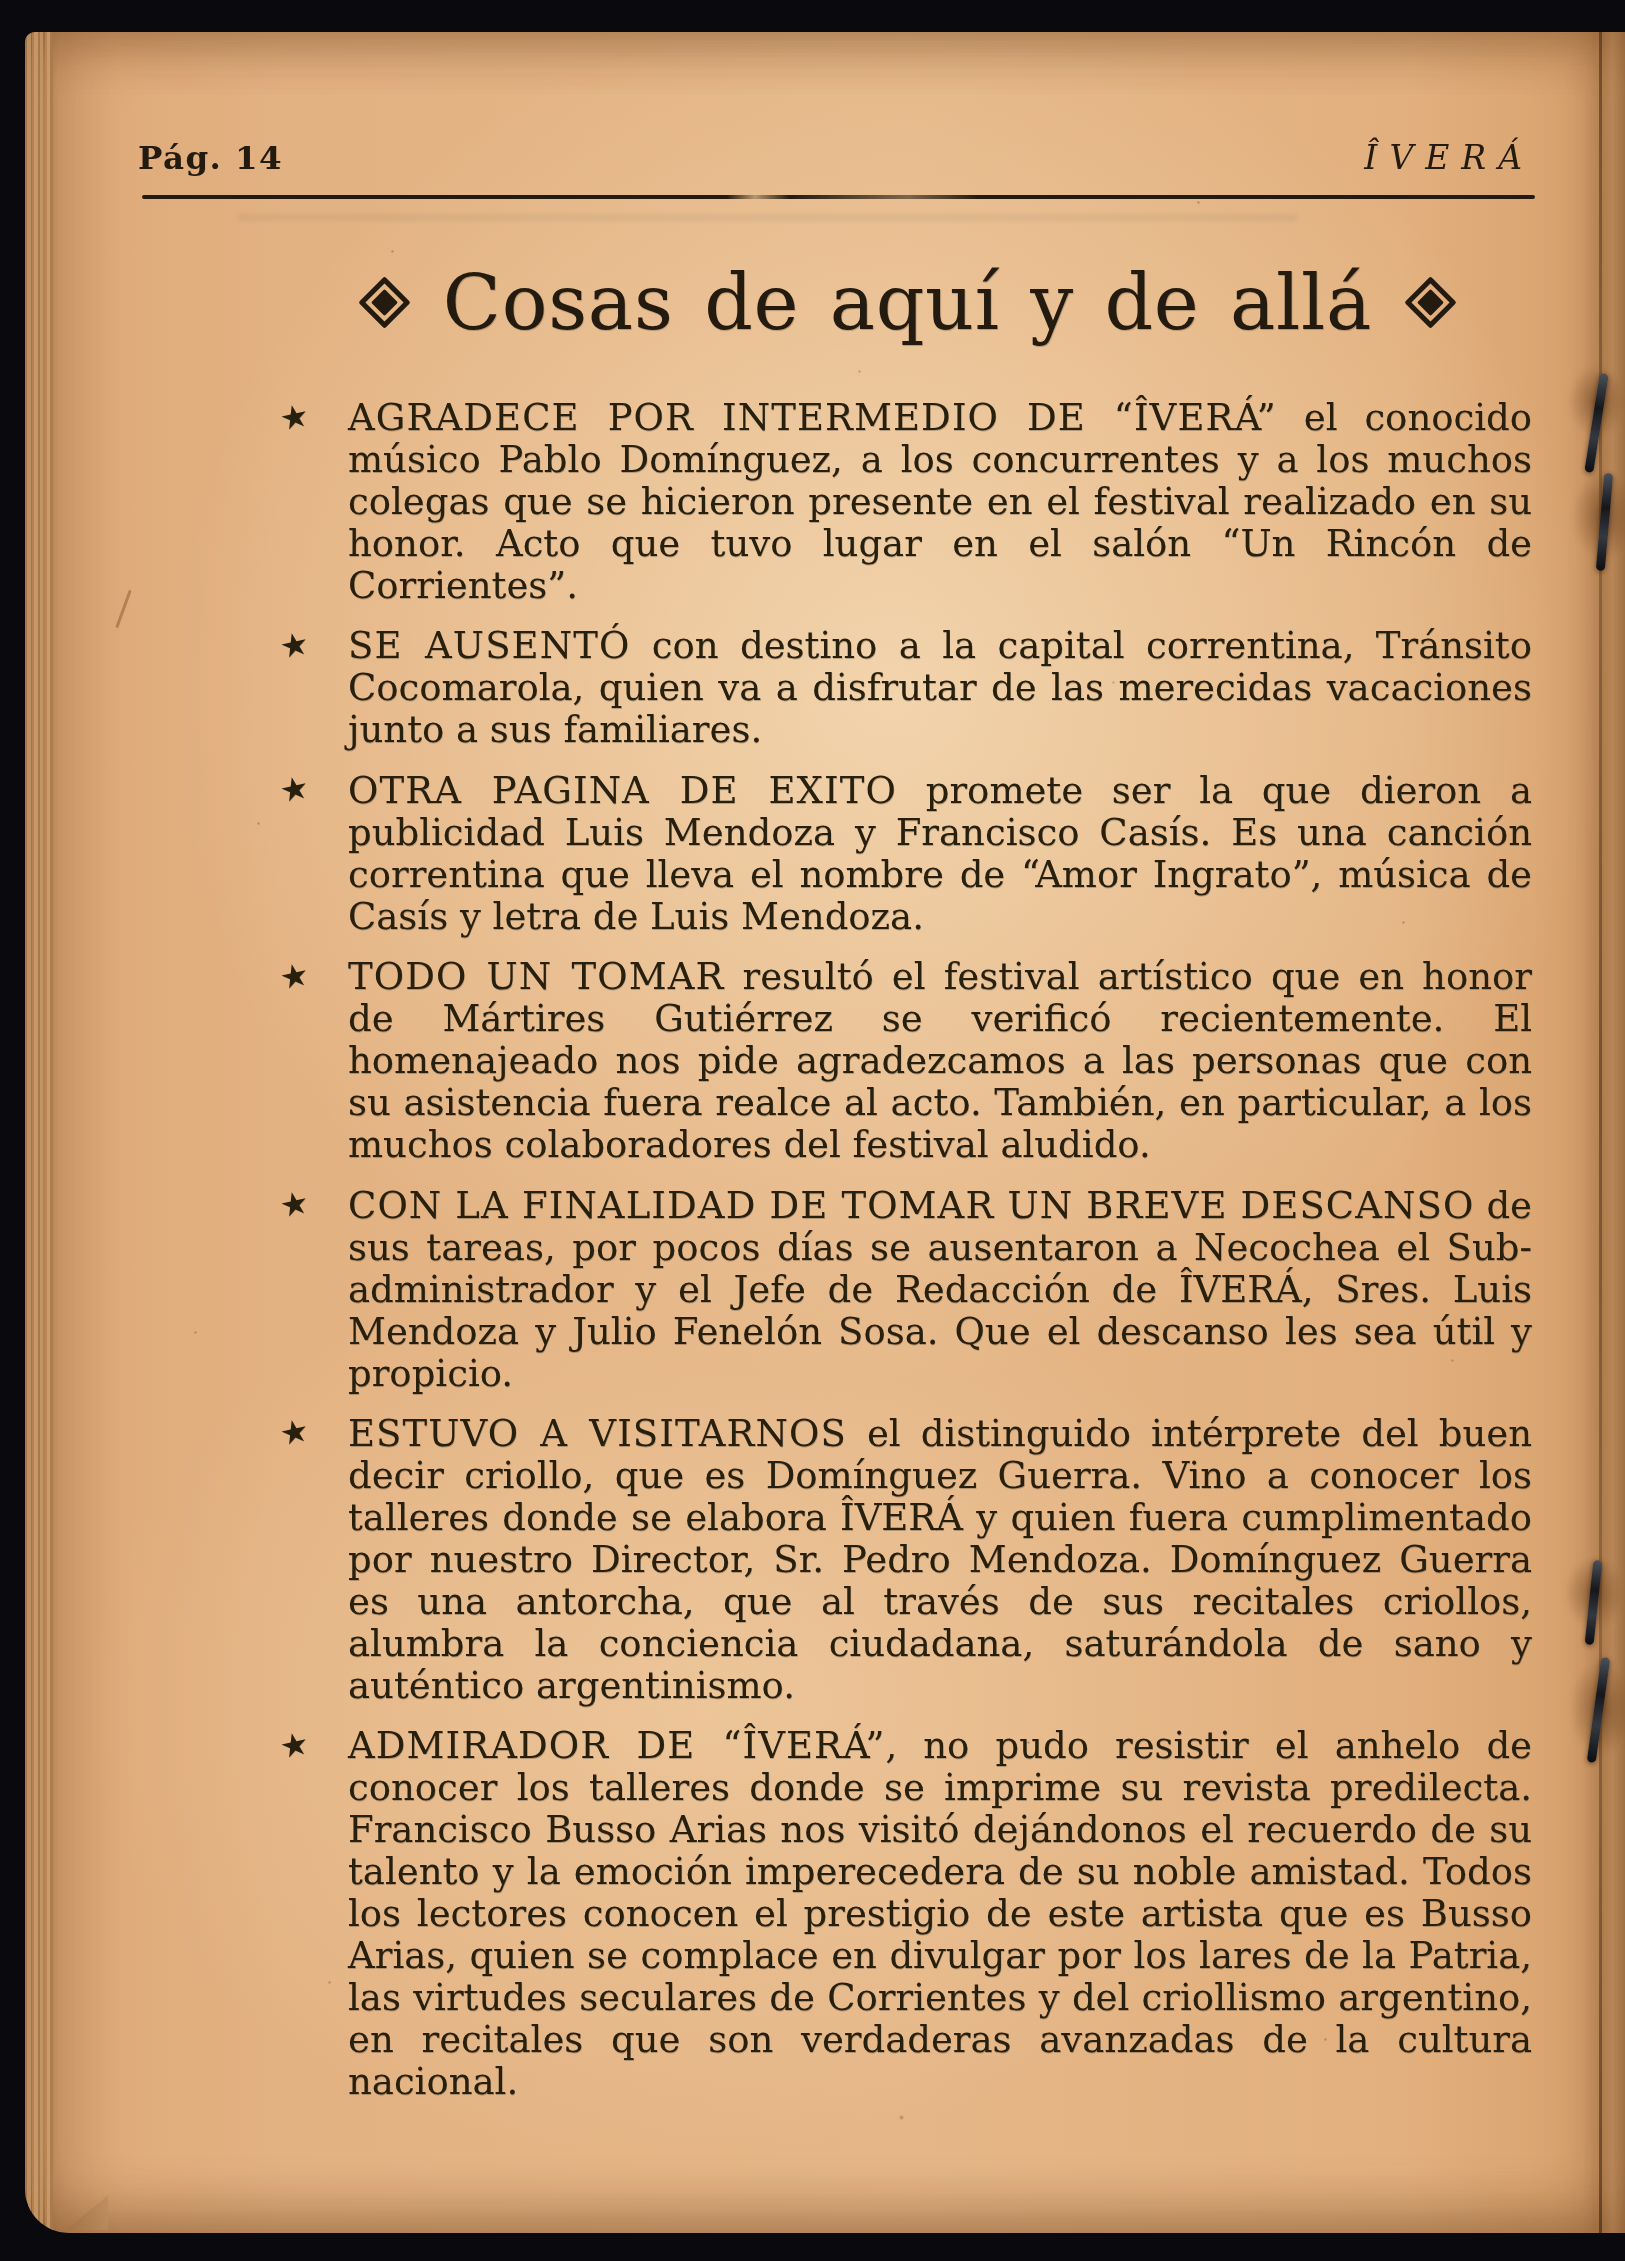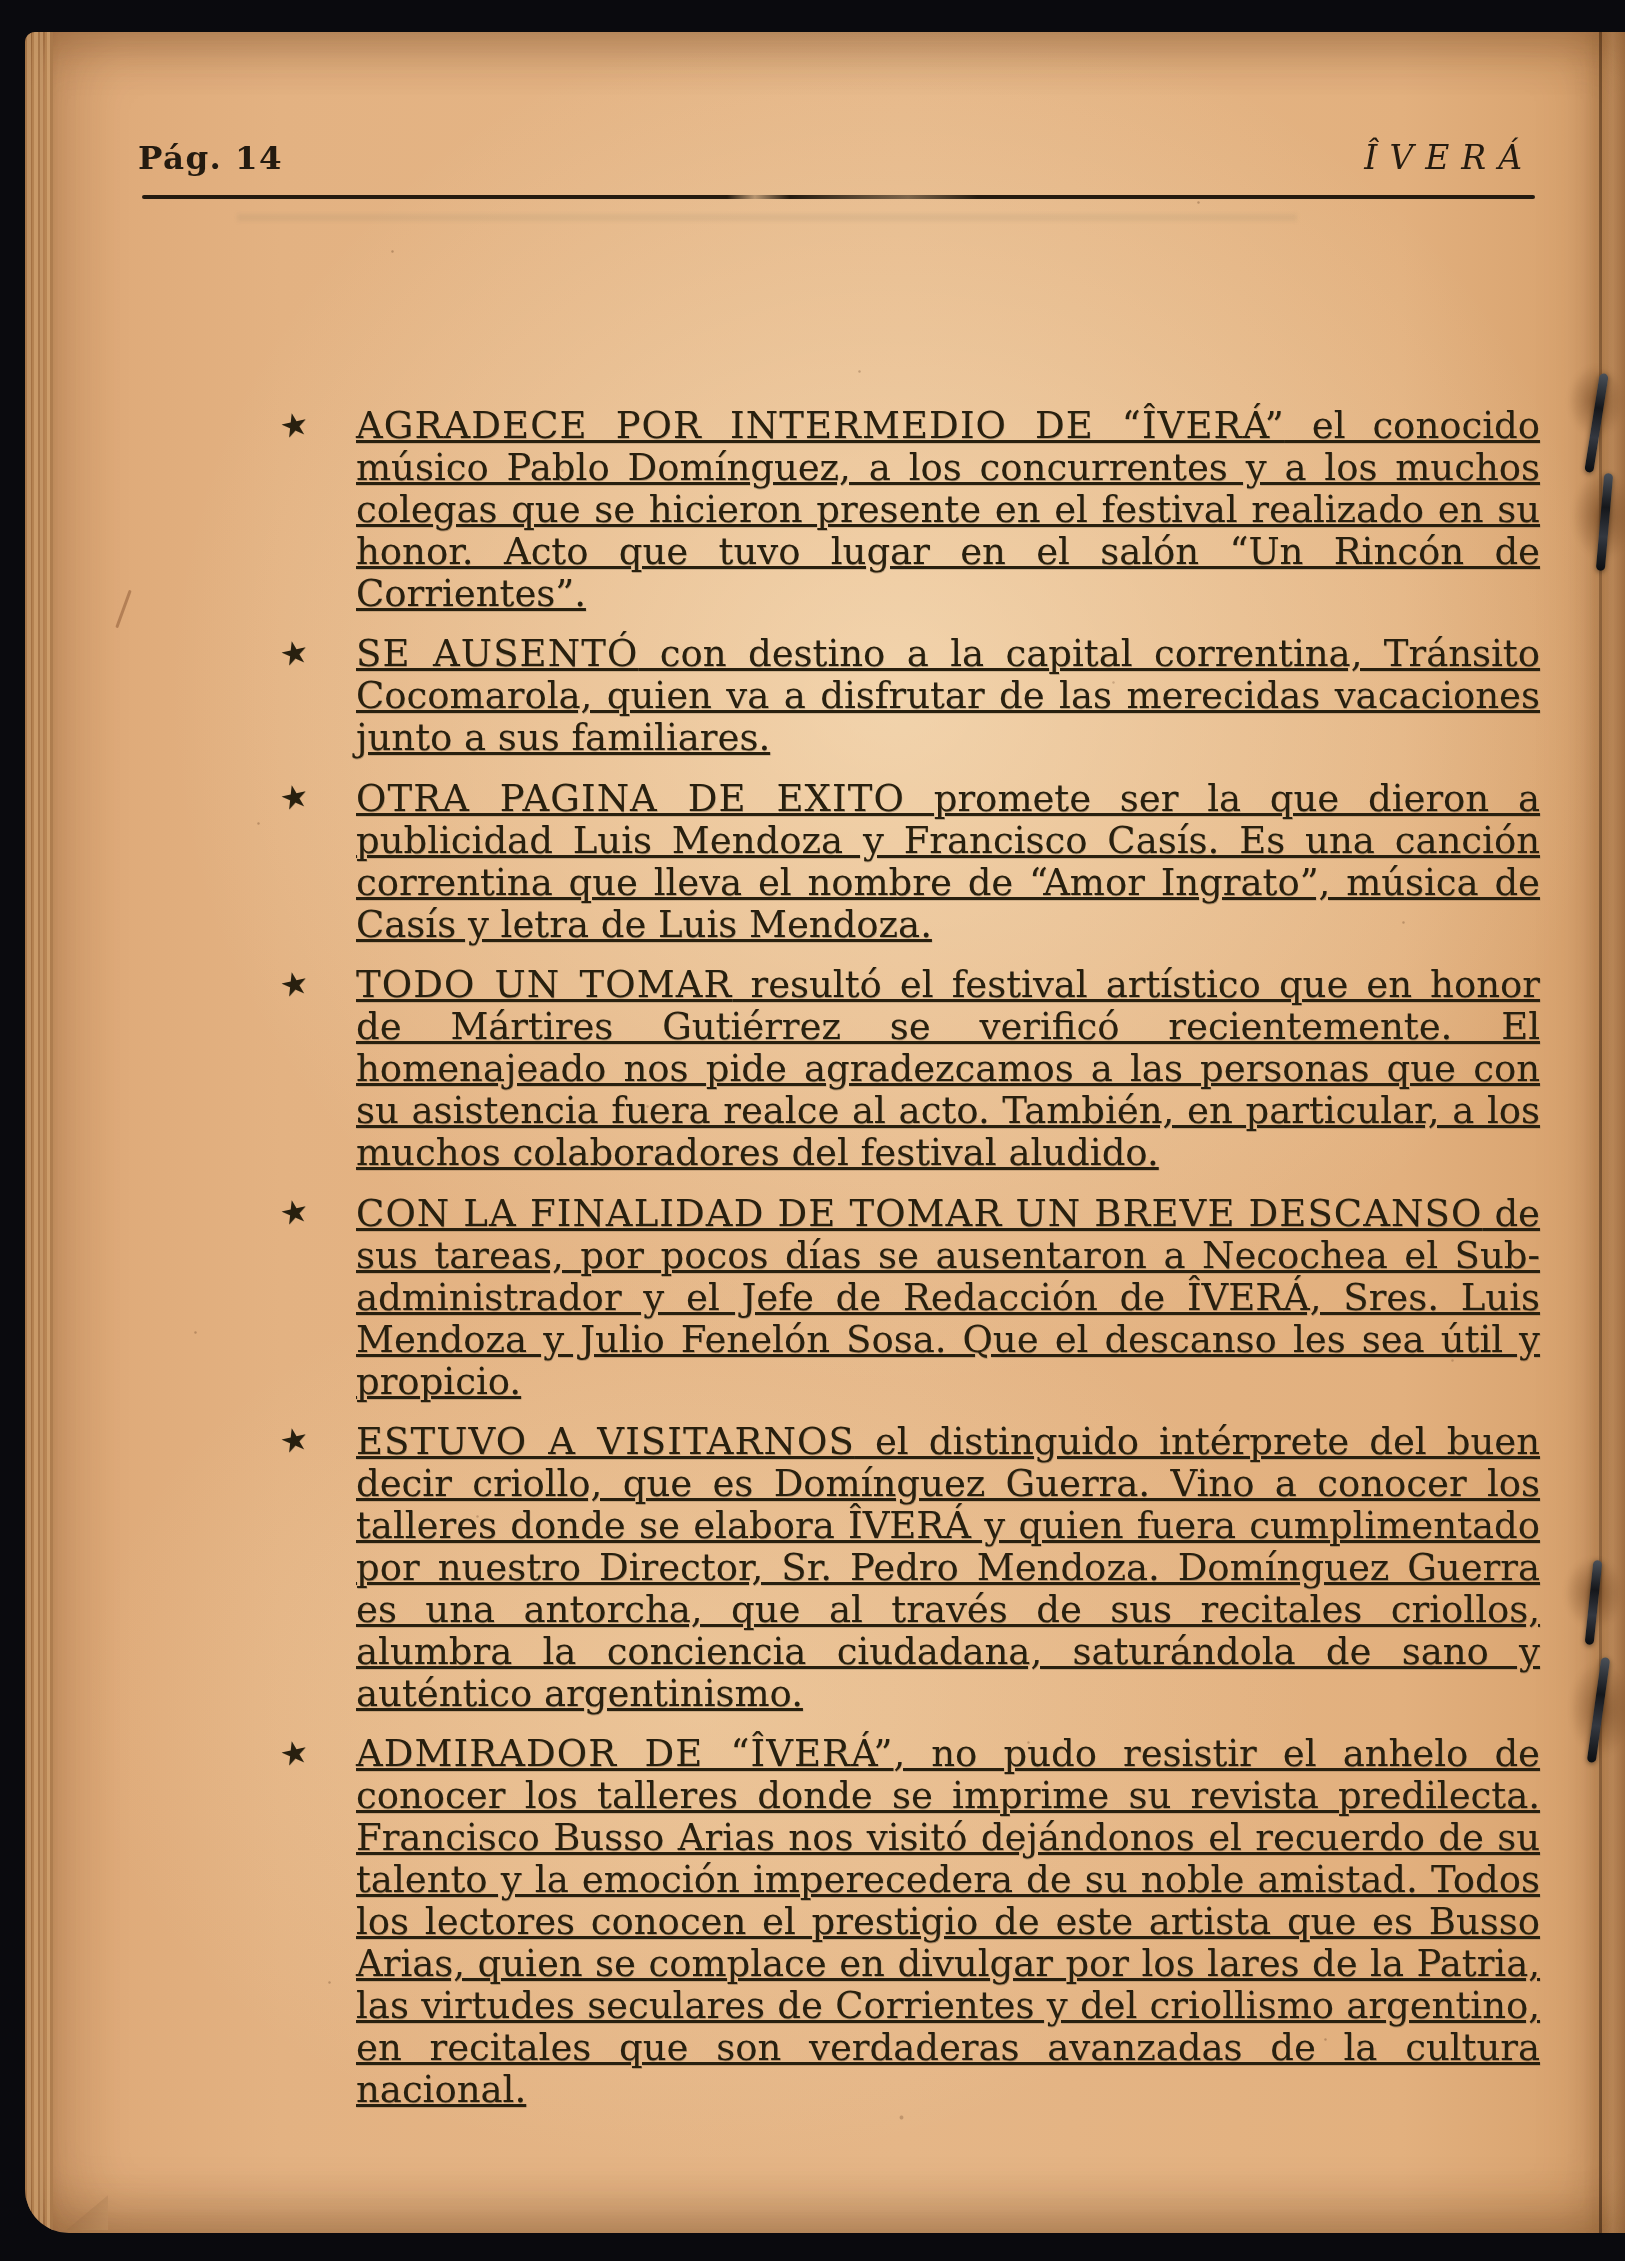--- a/index.html
+++ b/index.html
@@ -64,21 +64,21 @@
     border:5px solid #241b10;box-sizing:border-box;border-radius:2.1px;}
   .orn::after{content:"";position:absolute;inset:4.2px;background:#241b10;border-radius:1.4px;}
   
   .items{position:absolute;left:258px;top:357px;width:1265px;}
   .item{
     position:relative;padding-left:57px;margin-bottom:18.4px;
     font-size:37px;line-height:42px;text-align:justify;
     color:#28200f;
     text-shadow:0.4px 0.6px 0.5px rgba(36,27,16,.26);
   }
-  .item .body{margin:16px;width:1184px;text-decoration:underline;}
+  .item .body{margin:8px;width:1184px;}
   .star{
     position:absolute;left:-2.8px;top:3.5px;font-size:32px;line-height:1;
     transform:rotate(-12deg);
   }
   .lead{letter-spacing:1.1px;}
   
   .gutter{
     position:absolute;top:0;bottom:0;left:1577px;right:0;
     background:linear-gradient(90deg,rgba(150,100,55,.20),rgba(240,198,148,.14) 45%,rgba(140,92,50,.26));
   }
@@ -135,20 +135,27 @@
   <div class="edge-stack"></div>
   <div class="specks"></div>
 
   <header class="pagehead">
     <span class="pagenum">Pág. 14</span>
     <span class="mast">ÎVERÁ</span>
   </header>
   <div class="rule"></div>
   <div class="ghost-line"></div>
 
+  <h1 class="title">
+    <span class="title-inner">
+      <span class="orn"></span>
+      <span class="title-text">Cosas de aquí y de allá</span>
+      <span class="orn"></span>
+    </span>
+  </h1>
 
   <main class="items">
     <article class="item">
       <span class="star">★</span>
       <p class="body"><span class="lead">AGRADECE POR INTERMEDIO DE “ÎVERÁ”</span><span class="rest"> el conocido músico Pablo Domínguez, a los concurrentes y a los muchos colegas que se hicieron presente en el festival realizado en su honor. Acto que tuvo lugar en el salón “Un Rincón de Corrientes”.</span></p>
     </article>
 
     <article class="item">
       <span class="star">★</span>
       <p class="body"><span class="lead">SE AUSENTÓ</span><span class="rest"> con destino a la capital correntina, Tránsito Cocomarola, quien va a disfrutar de las merecidas vacaciones junto a sus familiares.</span></p>

